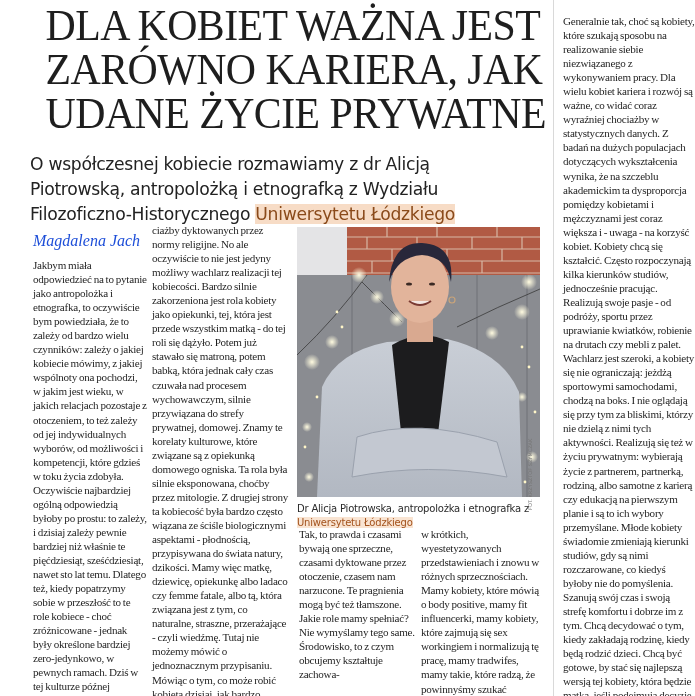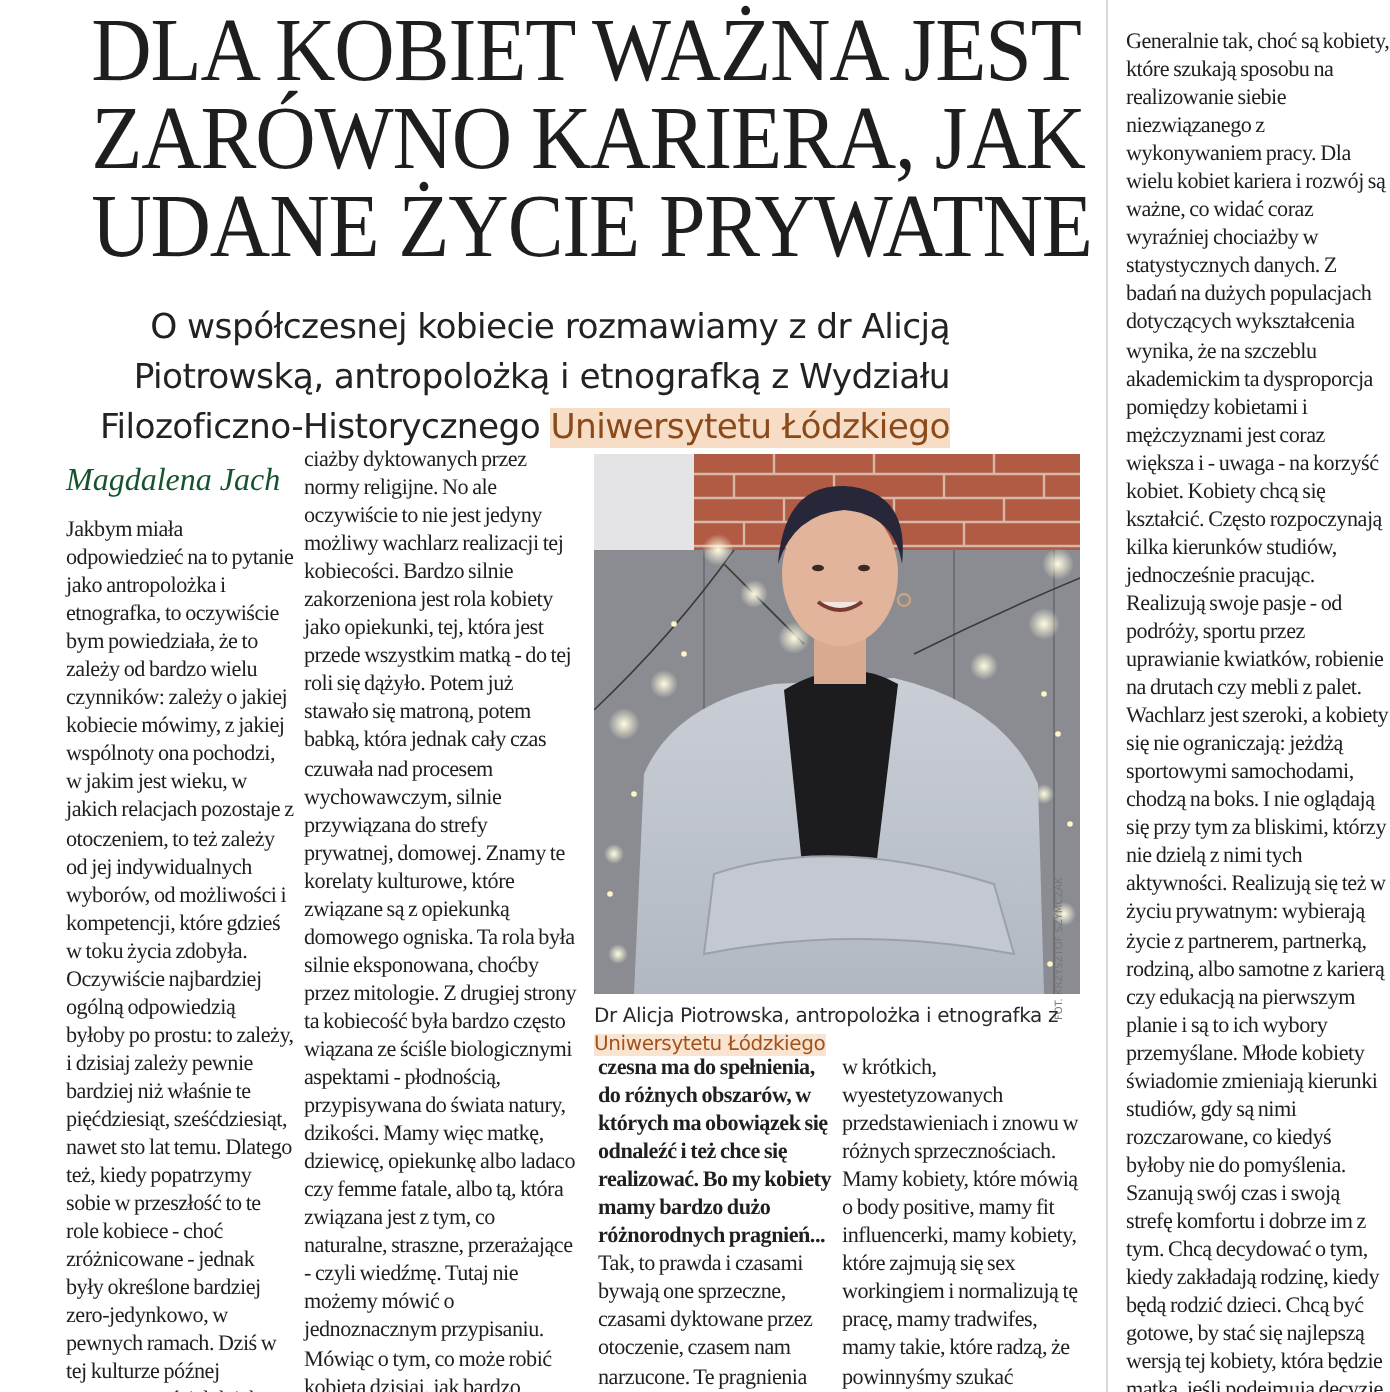--- a/index.html
+++ b/index.html
@@ -1,21 +1,21 @@
 <!DOCTYPE html>
 <html><head>
 <meta charset="utf-8">
 <style>
   html, body { margin:0; padding:0; }
   body { width:695px; height:696px; background:#ffffff; position:relative; overflow:hidden; color:#231f20; }
   .headline-wrap { position:absolute; left:30px; top:3px; width:445px; height:135px; overflow:visible; }
   .headline-wrap .line { display:block; text-align:center; white-space:nowrap; font-family:"Liberation Serif", serif; font-size:45px; line-height:44px; color:#1e1e1e; letter-spacing:-0.6px; transform:scaleX(0.93); transform-origin:center; }
-  .lead { position:absolute; left:30px; top:152px; width:445px; text-align:right; font-family:"DejaVu Sans", sans-serif; font-size:17.2px; line-height:25px; color:#222; letter-spacing:-0.3px; }
+  .lead { position:absolute; left:30px; top:152px; width:445px; text-align:left; font-family:"DejaVu Sans", sans-serif; font-size:17.2px; line-height:25px; color:#222; letter-spacing:-0.3px; }
   .lead .hl { background:#f7dcc6; color:#8a4a1a; }
-  .byline { position:absolute; left:33px; top:232px; font-family:"Liberation Serif", serif; font-style:italic; font-size:16px; color:#14532d; }
+  .byline { position:absolute; left:33px; top:232px; font-family:"Liberation Serif", serif; font-style:italic; font-size:16px; color:#1d4ed8; }
   .col { position:absolute; font-family:"Liberation Serif", serif; font-size:11.1px; line-height:14.05px; color:#1f1f1f; text-align:left; letter-spacing:-0.25px; word-spacing:-0.5px; }
   .col p { margin:0; }
   .col .q { font-weight:bold; }
   .c1 { left:33px; top:258px; width:114px; }
   .c2 { left:152px; top:223px; width:137px; }
   .c3 { left:299px; top:527px; width:120px; }
   .c4 { left:421px; top:527px; width:120px; }
   .c5 { left:563px; top:14px; width:132px; }
   .photo { position:absolute; left:297px; top:227px; width:243px; height:270px; overflow:hidden; background:#8a8b90; }
   .caption { position:absolute; left:297px; top:502px; width:250px; font-family:"DejaVu Sans", sans-serif; font-weight:normal; font-size:10px; line-height:13.5px; color:#2a2a2a; letter-spacing:-0.2px; }
@@ -133,21 +133,20 @@
       <circle cx="155" cy="73" r="3" fill="none" stroke="#c9a47a" stroke-width="1.2"></circle>
     </svg>
   </div>
   <div class="credit">FOT. KRZYSZTOF SZYMCZAK</div>
 
   <div class="caption">
     <span>Dr Alicja Piotrowska, antropolożka i etnografka z </span><span class="hl">Uniwersytetu Łódzkiego</span>
   </div>
 
   <div class="col c3">
-    <p class="q">czesna ma do spełnienia, do różnych obszarów, w których ma obowiązek się odnaleźć i też chce się realizować. Bo my kobiety mamy bardzo dużo różnorodnych pragnień...</p>
     <p>Tak, to prawda i czasami bywają one sprzeczne, czasami dyktowane przez otoczenie, czasem nam narzucone. Te pragnienia mogą być też tłamszone. Jakie role mamy spełniać? Nie wymyślamy tego same. Środowisko, to z czym obcujemy kształtuje zachowa-</p>
   </div>
 
   <div class="col c4">
     <p>w krótkich, wyestetyzowanych przedstawieniach i znowu w różnych sprzecznościach. Mamy kobiety, które mówią o body positive, mamy fit influencerki, mamy kobiety, które zajmują się sex workingiem i normalizują tę pracę, mamy tradwifes, mamy takie, które radzą, że powinnyśmy szukać bogatych mężów, być utrzymankami i czerpać z życia - więc tych ról i możliwości wyboru jest bardzo wiele. Potrafią dawać nam poczucie namiastki prawdziwości życia,</p>
   </div>
 
   <div class="vrule"></div>
 
   <div class="col c5">

